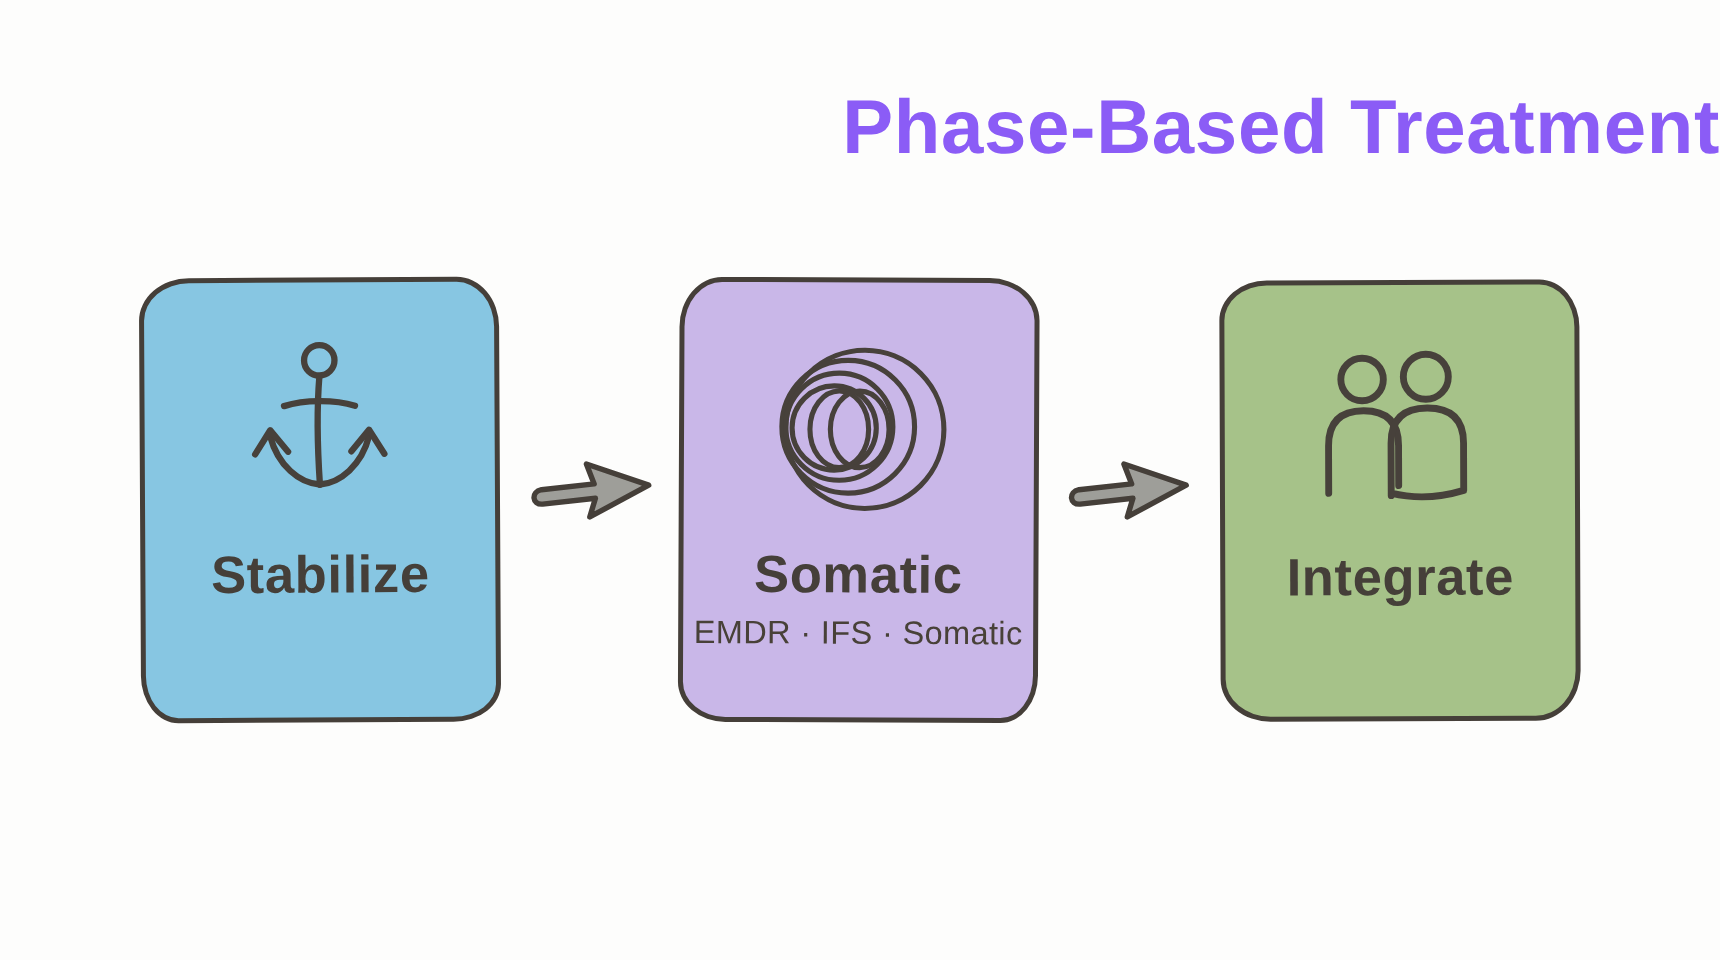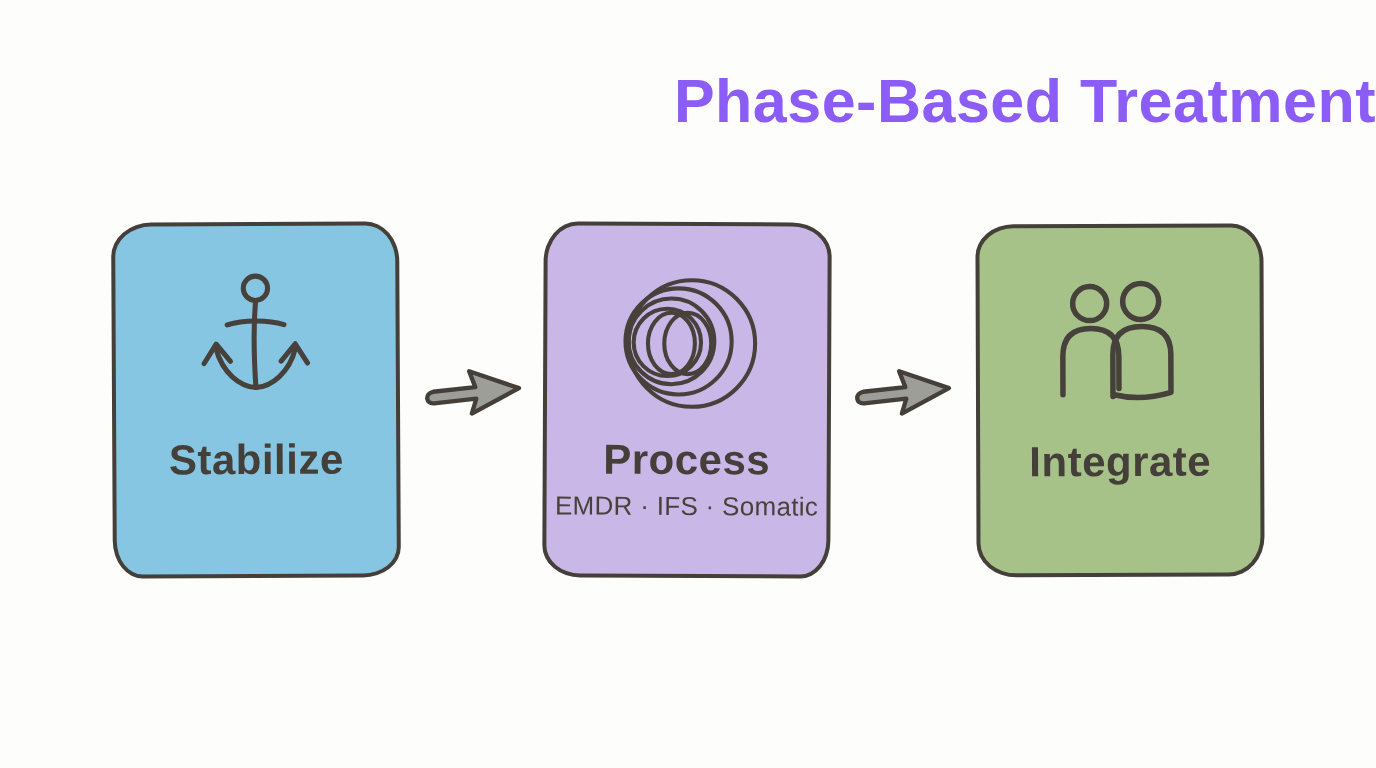--- a/index.html
+++ b/index.html
@@ -100,21 +100,21 @@
     <div class="icon-wrap">
       <svg class="sketch-icon" width="148" height="148" viewBox="0 0 145 145" stroke-width="4">
         <circle cx="77" cy="72" r="62"></circle>
         <circle cx="64" cy="70" r="52"></circle>
         <circle cx="57" cy="70" r="42"></circle>
         <circle cx="53" cy="71" r="33"></circle>
         <ellipse cx="57" cy="72" rx="23" ry="30"></ellipse>
         <ellipse cx="73" cy="72" rx="23" ry="30"></ellipse>
       </svg>
     </div>
-    <div class="phase-name">Process</div>
+    <div class="phase-name">Somatic</div>
     <div class="phase-detail">EMDR · IFS · Somatic</div>
   </div>
 
   <div class="connector connector-2">
     <svg width="106" height="64" viewBox="0 0 110 60">
       <path d="M13 24 C 4 25 4 36 13 36 L57 35 L51 50 L102 28 L52 6 L57 23 Z" fill="#9e9e99" stroke="#453f39" stroke-width="4.5" stroke-linejoin="round"></path>
     </svg>
   </div>
 
   <div class="phase-card card-integrate" style="background-color: rgb(166, 194, 137);">

